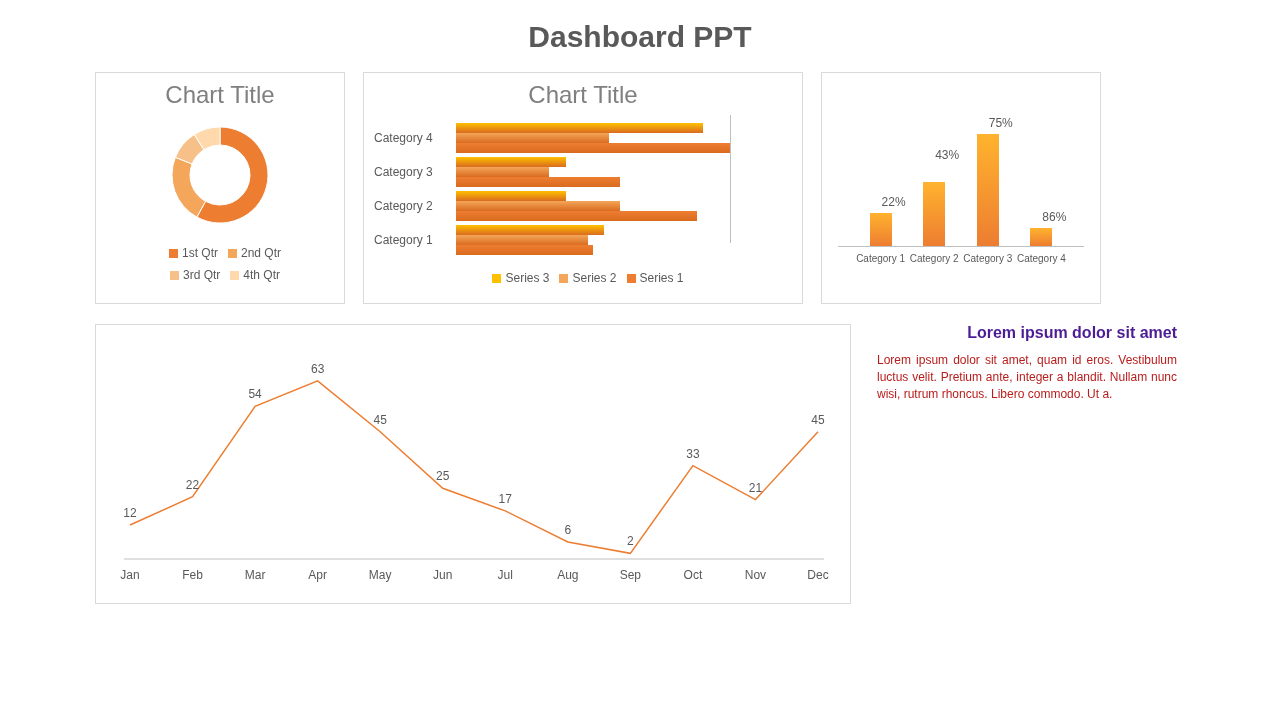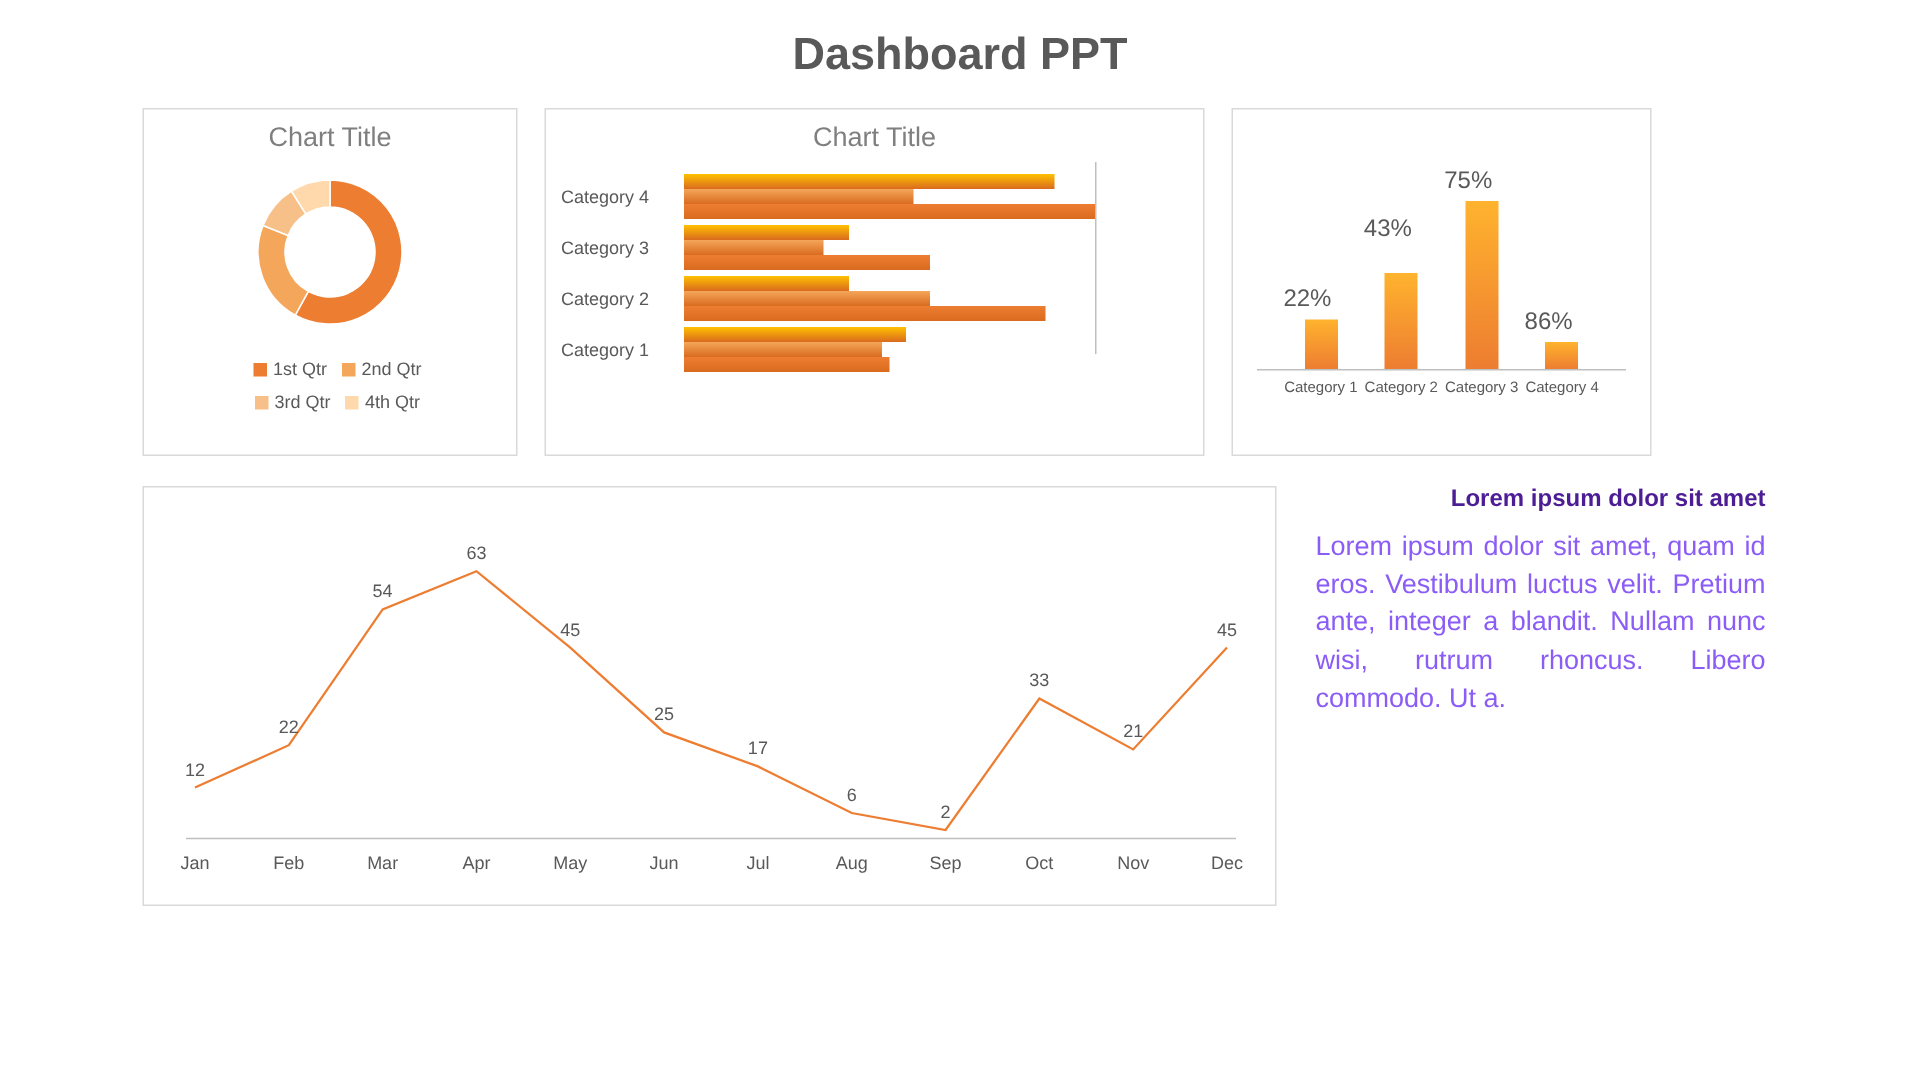--- a/index.html
+++ b/index.html
@@ -14,48 +14,48 @@
   .page-title {
     text-align: center;
     font-size: 30px;
     font-weight: 700;
     color: #595959;
     margin-bottom: 18px;
   }
   .top-row { display: flex; gap: 18px; margin-bottom: 20px; }
   .panel { border: 1px solid #d9d9d9; background: #fff; }
   .donut-panel { width: 250px; height: 232px; text-align: center; padding: 8px 6px; }
-  .chart-title { font-size: 18px; color: #7f7f7f; font-weight: 400; margin-bottom: 6px; }
+  .chart-title { font-size: 24px; color: #7f7f7f; font-weight: 400; margin-bottom: 6px; }
   .hbar-panel { width: 440px; height: 232px; padding: 8px 10px; position: relative; }
   .col-panel { width: 280px; height: 232px; padding: 14px 10px 8px 10px; position: relative; }
 
   
   .donut-svg { display: block; margin: 0 auto; }
   .donut-legend { font-size: 12px; color: #595959; margin-top: 8px; line-height: 1.8; }
   .lg-sw { display: inline-block; width: 9px; height: 9px; margin: 0 4px 0 10px; vertical-align: middle; }
 
   
   .hbar-area { position: relative; height: 150px; margin: 4px 0 0 0; }
   .hcat { position: absolute; left: 0; font-size: 12px; color: #595959; width: 76px; text-align: left; }
   .hbar { position: absolute; height: 10px; left: 82px; }
   .haxis { position: absolute; top: 0; bottom: 22px; border-right: 1px solid #bfbfbf; left: 356px; }
   .hbar-legend { text-align: center; font-size: 12px; color: #595959; margin-top: 6px; }
 
   
   .col-plot { position: relative; height: 160px; border-bottom: 1px solid #bfbfbf; margin: 0 6px; }
   .col-bar { position: absolute; bottom: 0; width: 22px; background: linear-gradient(#ffb32e,#ed7d31); }
-  .col-label { position: absolute; font-size: 16px; color: #595959; width: 50px; text-align: left; }
+  .col-label { position: absolute; font-size: 12px; color: #595959; width: 50px; text-align: right; }
   .col-cat { position: absolute; font-size: 10px; color: #595959; width: 60px; text-align: center; top: 166px; }
 
   
   .bottom-row { display: flex; gap: 26px; }
   .line-panel { width: 756px; height: 280px; padding: 12px 16px; position: relative; }
   .text-block { width: 300px; }
   .text-title { font-size: 16px; font-weight: 700; color: #4c1d95; margin-bottom: 10px; text-align: right; }
-  .text-para { font-size: 18px; color: #8b5cf6; text-align: justify; line-height: 1.4; margin-bottom: 12px; }
+  .text-para { font-size: 12px; color: #b91c1c; text-align: justify; line-height: 1.4; margin-bottom: 12px; }
 
   .line-svg { overflow: visible; }
   .line-label { font-size: 12px; fill: #595959; text-anchor: middle; }
   .line-xcat { font-size: 12px; fill: #595959; text-anchor: middle; }
 </style>
 </head>
 <body>
 
 <h1 class="page-title">Dashboard PPT</h1>
 
@@ -86,20 +86,21 @@
         <div class="hbar" style="top: 62px; width: 164.4px; background: linear-gradient(rgb(237, 125, 49), rgb(217, 107, 31));"></div>
         <div class="hcat" style="top: 84px;">Category 2</div>
         <div class="hbar" style="top: 76px; width: 109.6px; background: linear-gradient(rgb(255, 192, 0), rgb(217, 107, 31));"></div>
         <div class="hbar" style="top: 86px; width: 164.4px; background: linear-gradient(rgb(244, 166, 90), rgb(217, 107, 31));"></div>
         <div class="hbar" style="top: 96px; width: 241.12px; background: linear-gradient(rgb(237, 125, 49), rgb(217, 107, 31));"></div>
         <div class="hcat" style="top: 118px;">Category 1</div>
         <div class="hbar" style="top: 110px; width: 147.96px; background: linear-gradient(rgb(255, 192, 0), rgb(217, 107, 31));"></div>
         <div class="hbar" style="top: 120px; width: 131.52px; background: linear-gradient(rgb(244, 166, 90), rgb(217, 107, 31));"></div>
         <div class="hbar" style="top: 130px; width: 137px; background: linear-gradient(rgb(237, 125, 49), rgb(217, 107, 31));"></div>
       </div>
+    <div class="hbar-legend" id="hbar-legend"><span class="lg-sw" style="background:#ffc000"></span><span>Series 3</span><span class="lg-sw" style="background:#f4a65a"></span><span>Series 2</span><span class="lg-sw" style="background:#ed7d31"></span><span>Series 1</span></div>
   </div>
 
   <div class="panel col-panel">
     <div class="col-plot" id="col-plot">
         <div class="col-bar" style="left: 31.6px; height: 33px;"></div>
         <div class="col-label" style="left: 17.6px; bottom: 37px;">22%</div>
         <div class="col-cat" style="left: 12.6px;">Category 1</div>
         <div class="col-bar" style="left: 85.2px; height: 64.5px;"></div>
         <div class="col-label" style="left: 71.2px; bottom: 84px;">43%</div>
         <div class="col-cat" style="left: 66.2px;">Category 2</div>

